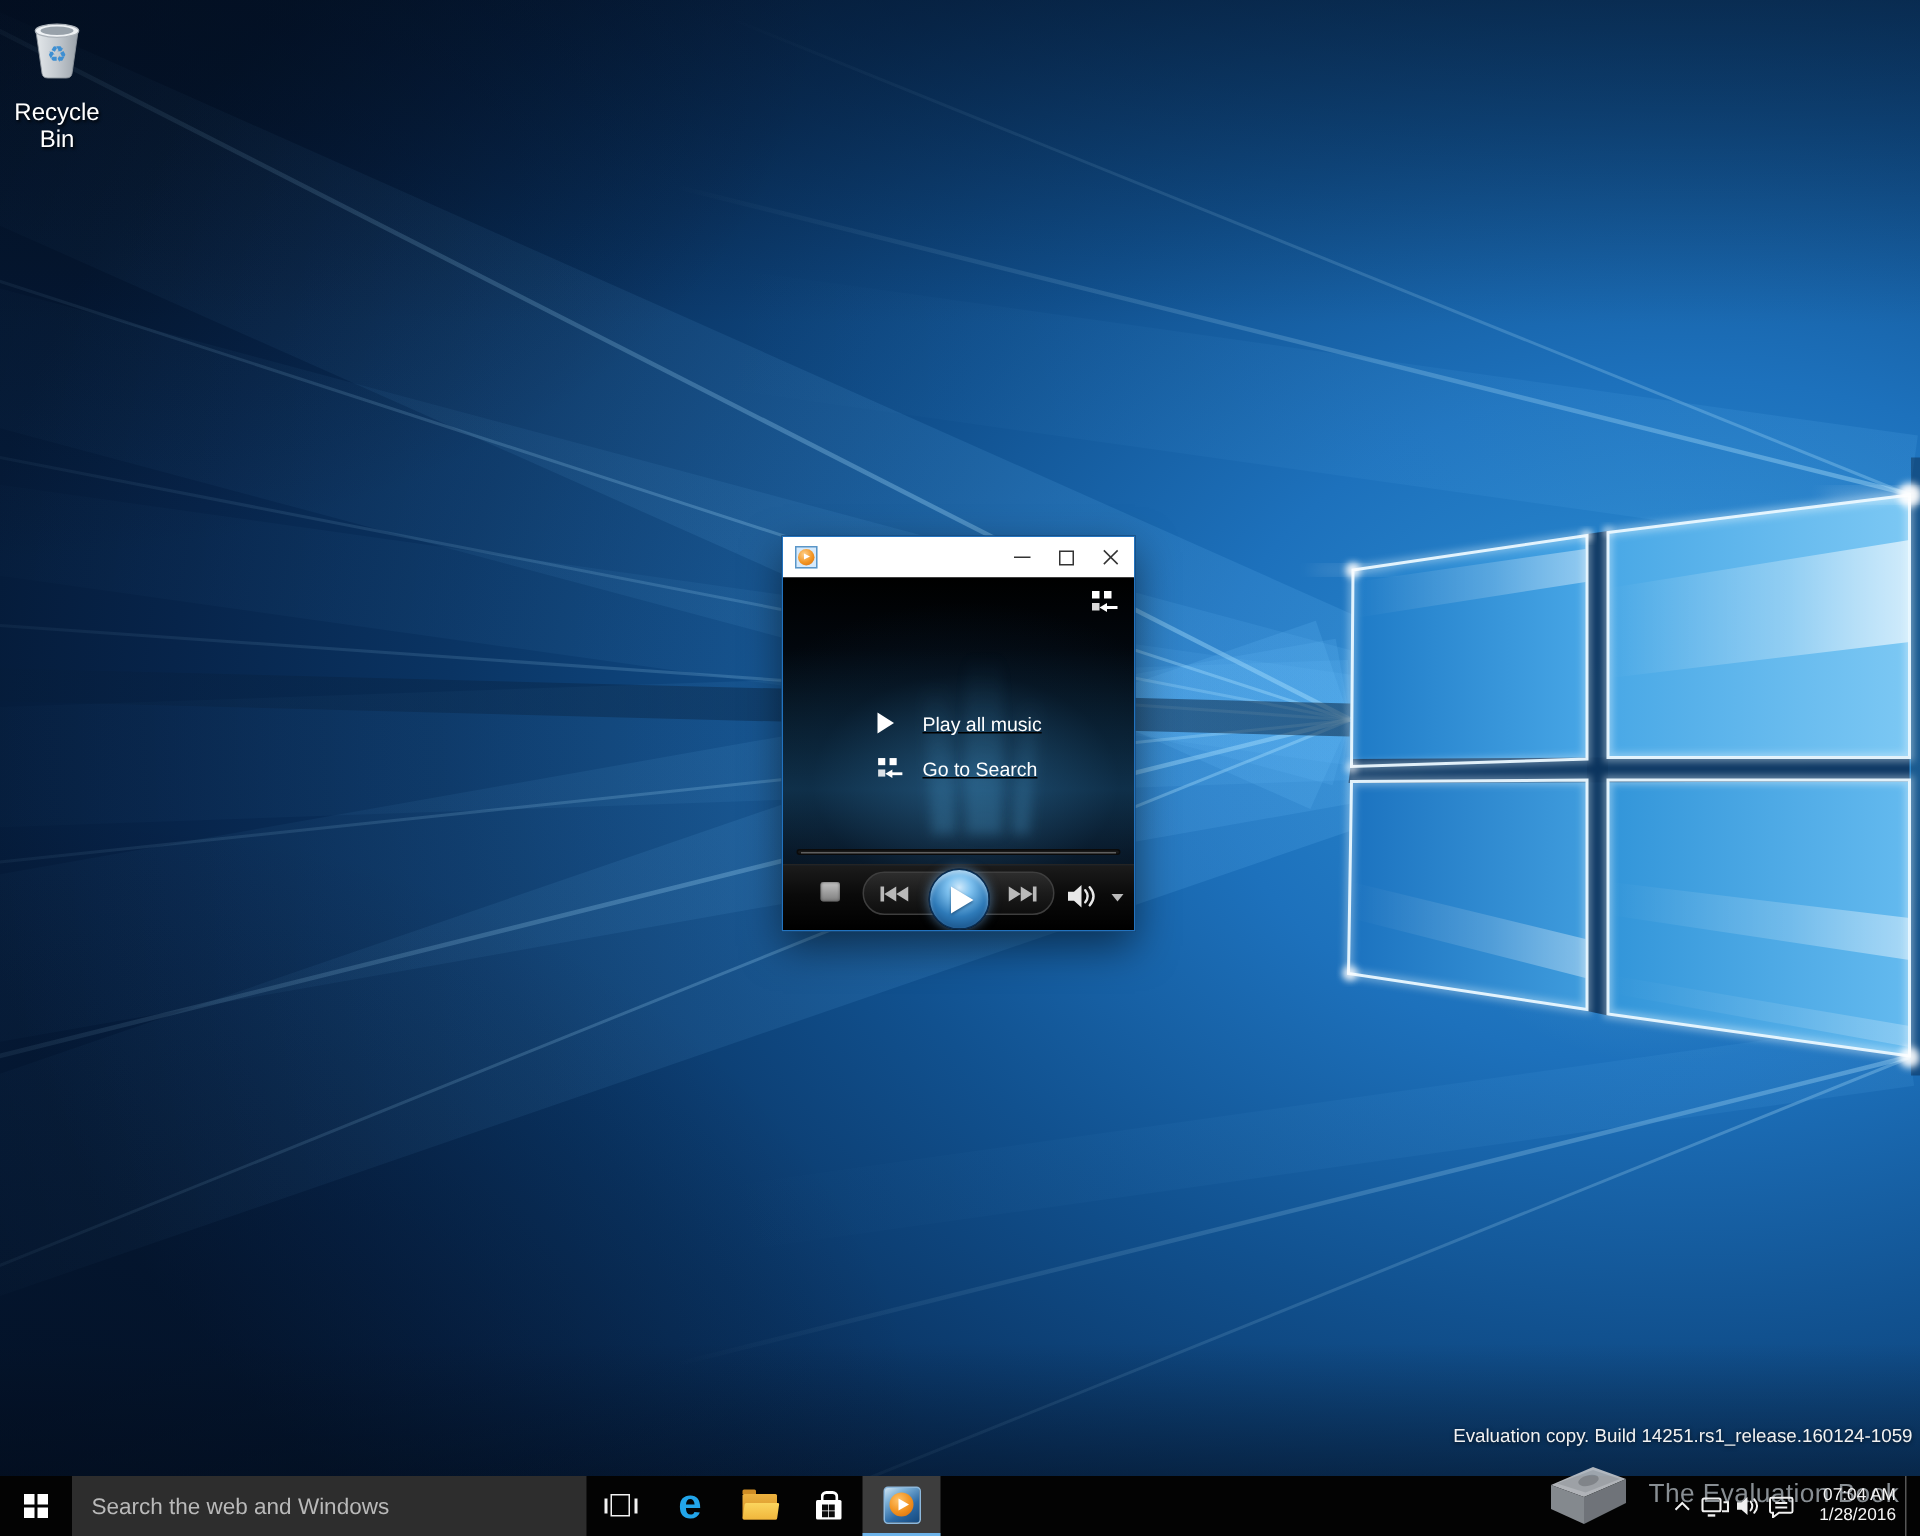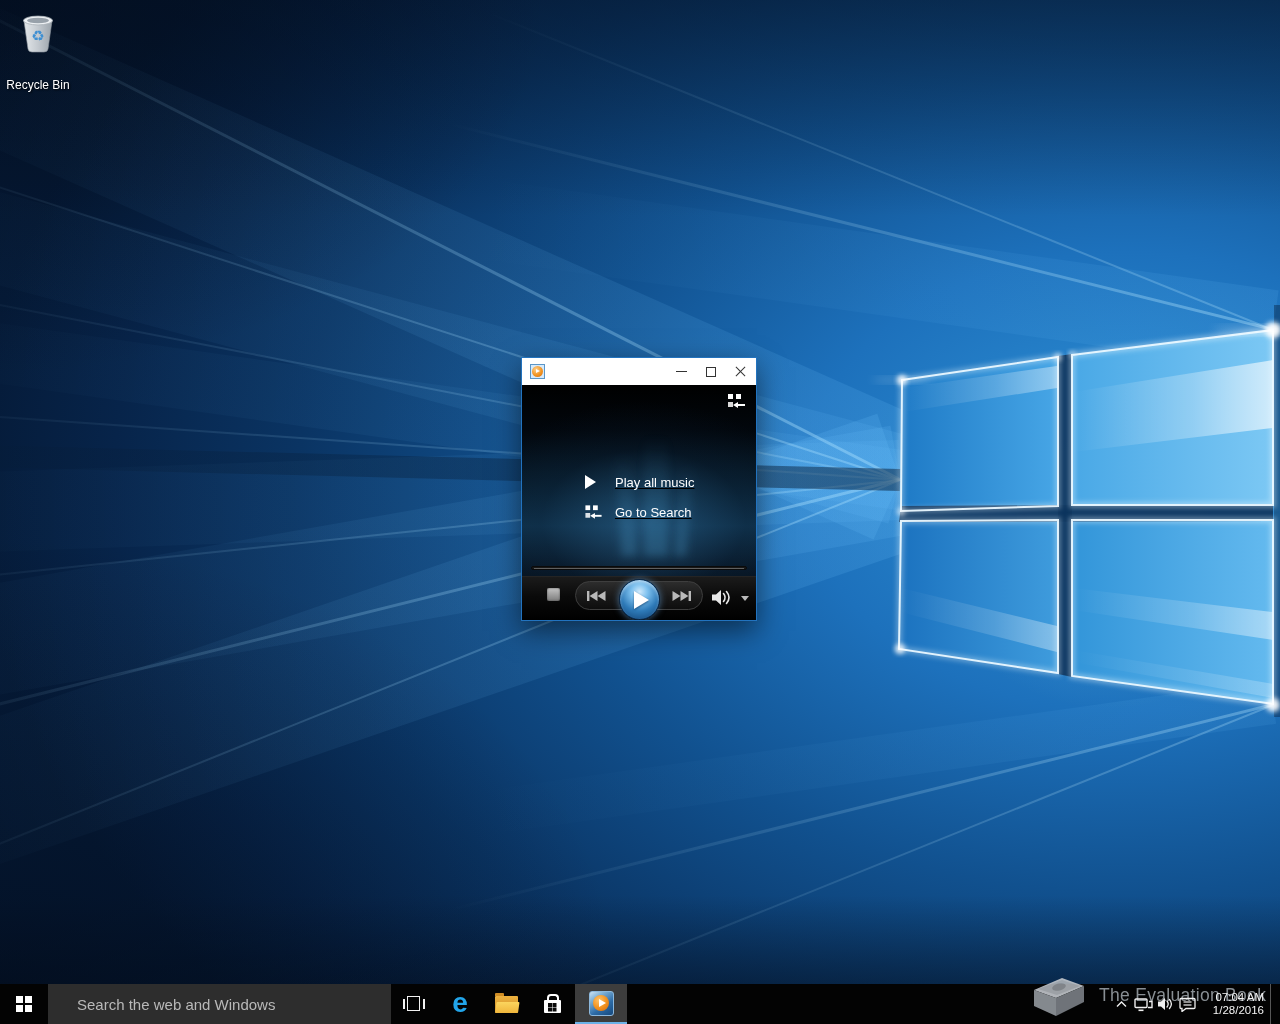--- a/index.html
+++ b/index.html
@@ -18,21 +18,21 @@
   .beam{position:absolute;left:-350px;width:1250px;transform-origin:100% 50%;pointer-events:none;}
   .beam.tr{left:273px;width:1000px;}
   .beam.br{left:273px;width:1000px;}
   .win-glow{position:absolute;left:860px;top:290px;width:500px;height:480px;
     background:radial-gradient(closest-side, rgba(160,220,255,.22), transparent 75%);}
   .right-dark{position:absolute;left:1274px;top:305px;width:6px;height:412px;background:rgba(6,28,55,.4);}
   svg.panes{position:absolute;left:0;top:0;}
 
   
   .rbin{position:absolute;left:6px;top:8px;width:64px;text-align:center;}
-  .rbin-label{margin-top:20px;font-size:12px;color:#fff;text-shadow:1px 1px 2px rgba(0,0,0,.9);}
+  .rbin-label{margin-top:8px;font-size:16px;color:#fff;text-shadow:1px 1px 2px rgba(0,0,0,.9);}
 
   
   .evalwm{position:absolute;right:5px;top:948px;text-align:right;color:#f1f1f1;
     font-size:12.5px;line-height:18px;text-shadow:0 1px 3px rgba(0,0,0,.7);}
 
   
   .mp-window{position:absolute;left:521px;top:357px;width:236px;height:264px;
     border:1px solid #2273bf;background:#000;box-shadow:0 10px 26px rgba(0,0,0,.5);}
   .mp-titlebar{height:27px;background:#fff;display:flex;align-items:center;}
   .mp-app-icon{width:15px;height:15px;margin-left:8px;border:1px solid #5a96c8;background:#d6eafc;
@@ -97,21 +97,21 @@
 
   
   .taskbar{position:absolute;left:0;top:984px;width:1280px;height:40px;background:#030303;z-index:10;
     display:flex;align-items:stretch;}
   .tb-btn{display:flex;align-items:center;justify-content:center;cursor:pointer;}
   .start{width:48px;}
   .win-logo{display:grid;grid-template-columns:7px 7px;grid-template-rows:7px 7px;gap:2px;}
   .win-logo span{background:#fff;}
   .searchbox{width:343px;background:#2d2d2d;display:flex;align-items:center;}
   .searchbox input{width:100%;height:100%;background:transparent;border:none;outline:none;
-    color:#c8c8c8;font-size:15px;padding:0 0 0 29px;font-family:"Liberation Sans","DejaVu Sans",sans-serif;}
+    color:#c8c8c8;font-size:15px;padding:0 0 0 13px;font-family:"Liberation Sans","DejaVu Sans",sans-serif;}
   .searchbox input::placeholder{color:#b9b9b9;opacity:1;}
   .tb-ico{width:46px;}
   .tv{position:relative;width:22px;height:16px;}
   .tv .c{position:absolute;left:4px;top:0;width:13px;height:15px;border:1.5px solid #f2f2f2;background:transparent;}
   .tv .l{position:absolute;left:0;top:2.5px;width:2px;height:10px;background:#f2f2f2;}
   .tv .r{position:absolute;right:0;top:2.5px;width:2px;height:10px;background:#f2f2f2;}
   .edge-e{font-size:28px;font-weight:bold;color:#22a5ea;line-height:1;margin-top:-3px;}
   .fe{position:relative;width:23px;height:17px;}
   .fe-back{position:absolute;inset:0;background:linear-gradient(180deg,#edb23f,#cf8d25);border-radius:1px;}
   .fe-back::before{content:"";position:absolute;top:-3px;left:0;width:9px;height:3px;background:#cf8d25;border-radius:1px 1px 0 0;}
@@ -253,20 +253,21 @@
       </defs>
       <path d="M7 13 L11 41 Q11.5 44 15 44 L27 44 Q30.5 44 31 41 L35 13 Z" fill="url(#binB)" stroke="#8d959d" stroke-width="0.6"></path>
       <ellipse cx="21" cy="12.5" rx="14.5" ry="4.4" fill="#eef1f4" stroke="#aab1b8" stroke-width="0.8"></ellipse>
       <ellipse cx="21" cy="12.5" rx="11" ry="2.8" fill="#98a1aa"></ellipse>
       <text x="21" y="33" text-anchor="middle" font-size="15" fill="#3e8fd2" font-family="DejaVu Sans">♻</text>
     </svg>
     <div class="rbin-label">Recycle Bin</div>
   </div>
 
   <div class="evalwm">
+    <div>Evaluation copy. Build 14251.rs1_release.160124-1059</div>
   </div>
 
   <div class="mp-window">
     <div class="mp-titlebar">
       <div class="mp-app-icon">
           <i></i>
         </div>
       <div class="caption">
         <div class="cap-btn">
             <span class="g-min"></span>

